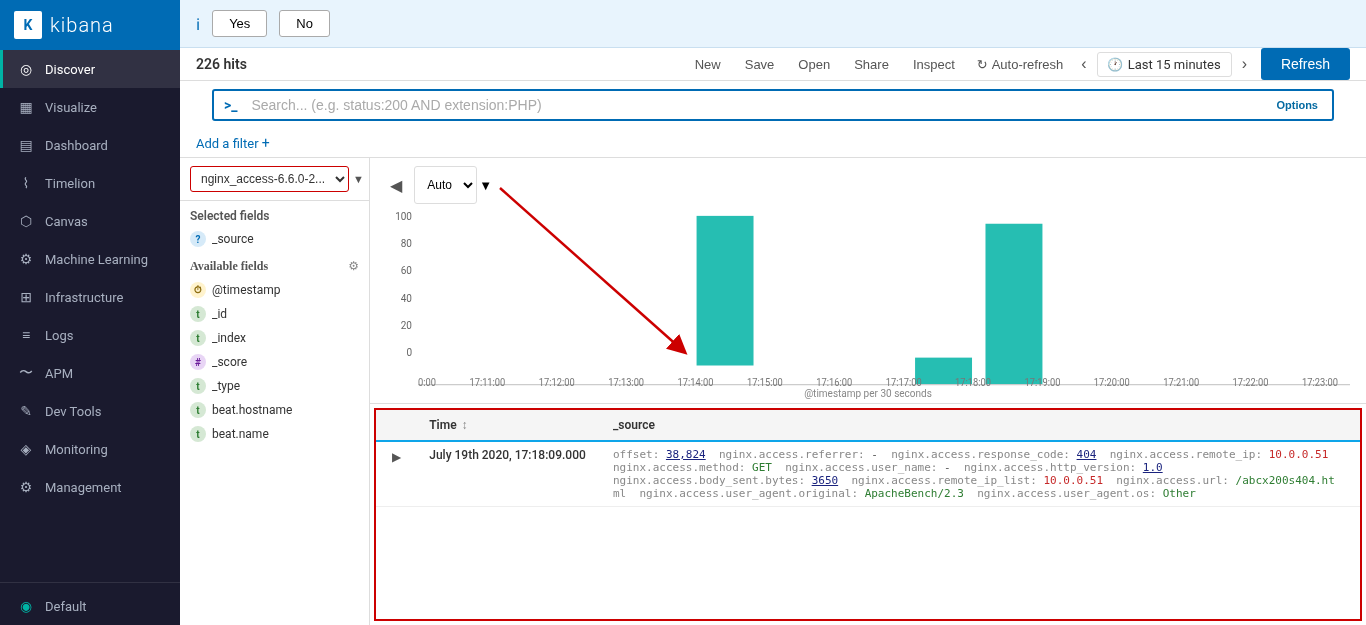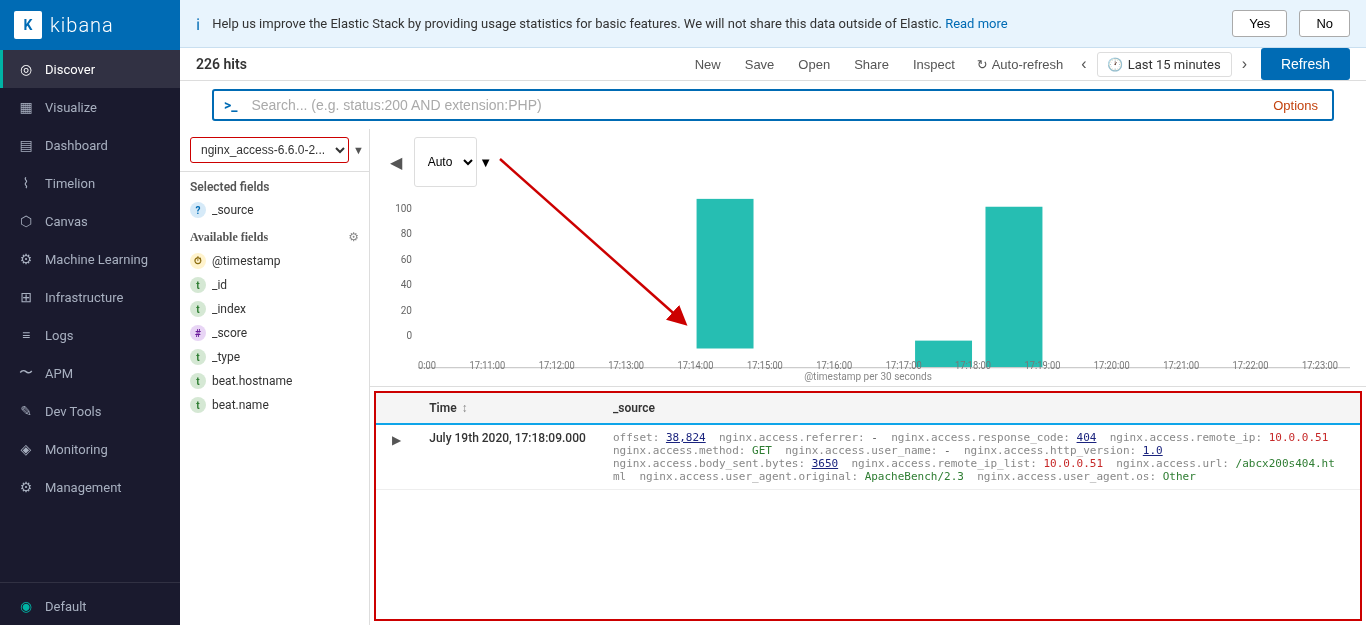--- a/index.html
+++ b/index.html
@@ -156,21 +156,21 @@
       border: none;
       outline: none;
       font-size: 14px;
       padding: 6px 4px;
       color: #333;
     }
     .search-input::placeholder { color: #aaa; }
     .options-btn {
       border: none; background: none;
       padding: 6px 14px;
-      color: #c2410c; cursor: pointer; font-size: 13px;
+      color: #0369a1; cursor: pointer; font-size: 11px; font-weight: bold;
     }
 
     
     .filter-row {
       padding: 6px 16px;
       display: flex; align-items: center; gap: 4px;
       border-bottom: 1px solid #ddd;
     }
     .filter-link { color: #006bb4; cursor: pointer; font-size: 13px; text-decoration: none; }
     .filter-plus { color: #006bb4; font-size: 14px; }
@@ -267,32 +267,32 @@
     }
     .chart-date-range {
       flex: 1; text-align: center;
       font-size: 12px; color: #333;
     }
     .chart-auto-select {
       display: flex; align-items: center; gap: 2px;
     }
     .chart-auto-dropdown {
       border: 1px solid #ddd; border-radius: 3px;
-      padding: 16px 8px; font-size: 12px;
-      background: #fff; cursor: pointer; text-align: right;
+      padding: 10px 8px; font-size: 12px;
+      background: #fff; cursor: pointer;
     }
 
     .chart-area {
       height: 180px;
       position: relative;
       padding: 0 8px 0 40px;
     }
     .chart-y-labels {
       position: absolute;
-      left: 0; top: 12px; bottom: 30px;
+      left: 0; top: 3px; bottom: 30px;
       width: 38px;
       display: flex; flex-direction: column;
       justify-content: space-between;
       align-items: flex-end;
       padding: 0 4px;
       font-size: 10px; color: #666;
     }
     .chart-svg {
       width: 100%; height: 100%;
     }
@@ -412,24 +412,20 @@
   <div class="sidebar-bottom-item">
     <span class="sidebar-icon" style="color:#00b3a4;">◉</span>
     <span>Default</span>
   </div>
 </nav>
 
 <main id="main">
 
   <div class="banner">
     <span class="banner-icon">ℹ</span>
-    <span class="banner-text">
-      <span>Help us improve the Elastic Stack by providing usage statistics for basic features. We will not share this data outside of Elastic.</span>
-      <a class="banner-link" href="#">Read more</a>
-    </span>
     <button class="banner-btn">Yes</button>
     <button class="banner-btn">No</button>
   </div>
 
   <div class="toolbar">
     <span class="hits-count">226 hits</span>
     <button class="toolbar-btn">New</button>
     <button class="toolbar-btn">Save</button>
     <button class="toolbar-btn">Open</button>
     <button class="toolbar-btn">Share</button>
@@ -448,20 +444,26 @@
   </div>
 
   <div style="padding: 8px 16px; background:#fff;">
     <div class="search-bar">
       <span class="search-prompt">&gt;_</span>
       <input class="search-input" type="text" placeholder="Search... (e.g. status:200 AND extension:PHP)" style="">
       <button class="options-btn">Options</button>
     </div>
   </div>
 
+  <div class="filter-row">
+    <a class="filter-link" href="#">
+      <span>Add a filter</span>
+      <span class="filter-plus">+</span>
+    </a>
+  </div>
 
   <div class="content-area">
 
     <div class="field-panel">
       <div class="index-selector">
         <select class="index-dropdown">
           <option>nginx_access-6.6.0-2...</option>
         </select>
         <span class="index-caret">▼</span>
       </div>

